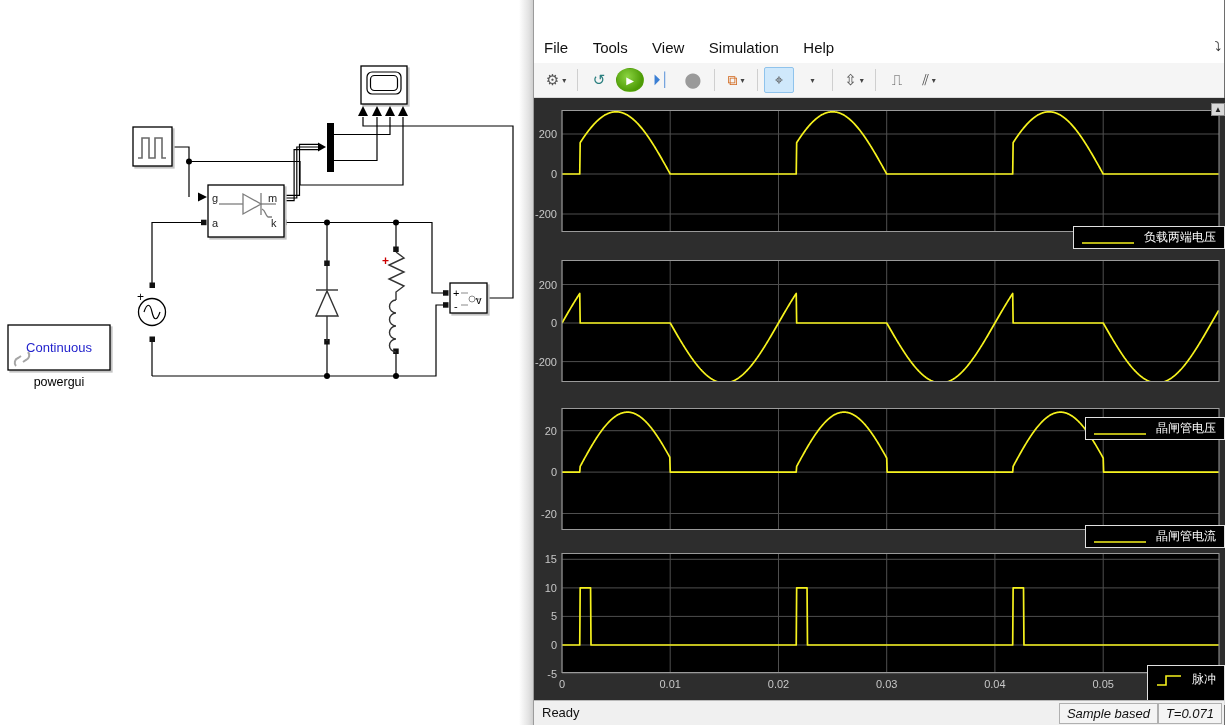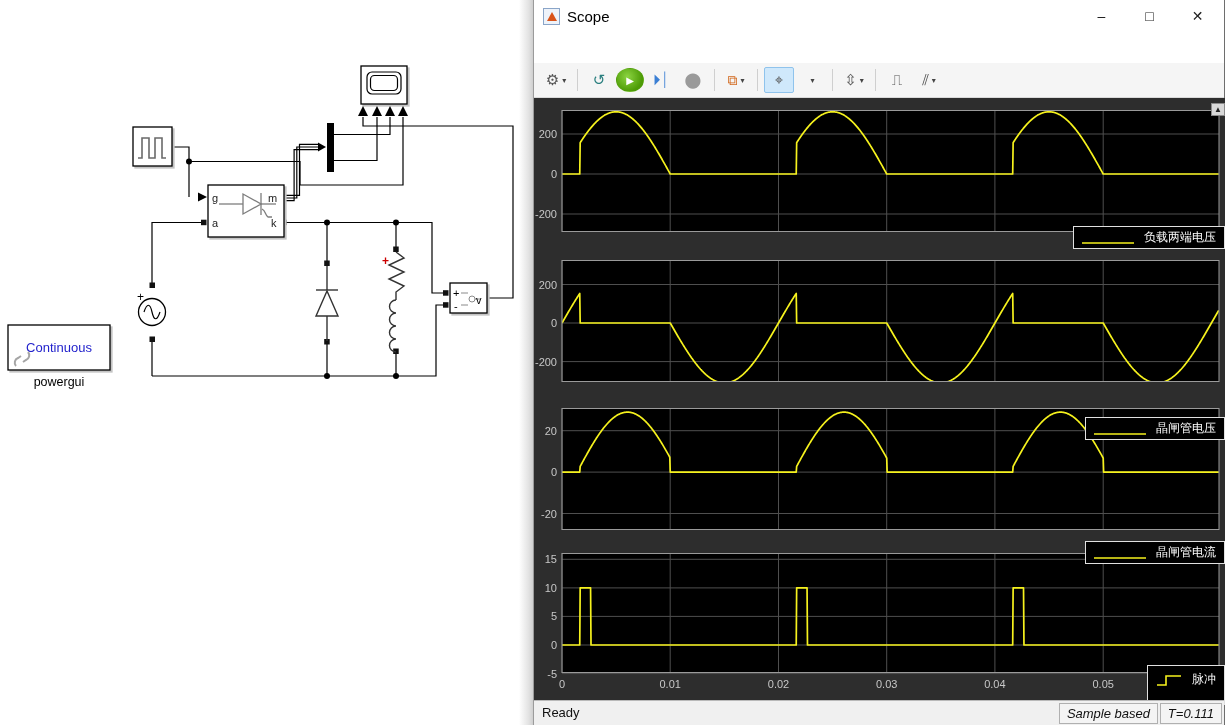--- a/index.html
+++ b/index.html
@@ -43,21 +43,21 @@
   .tb-btn.stop{color:#9a9a9a;}
   .tb-btn.layout{color:#d2691e;font-size:14px;}
   .tb-btn.selected{background:#cfe8fb;border:1px solid #8fc3ec;}
 
   #plot-pane{position:absolute;left:0;top:98px;width:692px;height:602px;background:#2d2d2d;}
   .scope-plot{position:absolute;left:0;width:692px;}
   #plot-0{top:12px;height:122px;} #plot-1{top:162px;height:122px;}
   #plot-2{top:310px;height:122px;} #plot-3{top:455px;height:142px;}
   .legend{position:absolute;right:1px;background:#000;border:1px solid #e0e0e0;color:#fff;
     font-size:12px;display:flex;align-items:flex-end;padding:2px 8px 2px 6px;white-space:nowrap;}
-  #legend-0{top:128px;} #legend-1{top:279px;margin-top:40px;} #legend-2{top:443px;} #legend-3{top:567px;padding-top:5px;padding-bottom:16px;}
+  #legend-0{top:128px;} #legend-1{top:279px;margin-top:40px;} #legend-2{top:427px;} #legend-3{top:567px;padding-top:5px;padding-bottom:16px;}
   .legend svg{margin-right:8px;}
   #corner-btn{position:absolute;right:1px;top:5px;width:14px;height:13px;background:#d8d8d8;
     border:1px solid #8a8a8a;color:#222;font-size:8px;line-height:12px;text-align:center;box-sizing:border-box;}
 
   #status-bar{position:absolute;left:0;top:700px;width:100%;height:25px;background:#f0f0f0;
     border-top:1px solid #b9b9b9;box-sizing:border-box;font-size:13px;color:#111;padding-left:40px;}
   #status-left{position:absolute;left:8px;top:4px;}
   .status-box{position:absolute;top:2px;height:19px;line-height:19px;padding:0 7px;
     border:1px solid #b0b0b0;background:#f4f4f4;font-style:italic;}
   #status-sample{right:66px;} #status-time{right:2px;}
@@ -189,30 +189,29 @@
           <path d="M28,352 a5,5 0 0 1 -2,8 l-3,2"></path>
         </g>
         <text x="59" y="386" text-anchor="middle" font-size="12.5" fill="#000">powergui</text>
       </g>
     </svg>
     <div id="canvas-edge"></div>
   </div>
 
   <div id="scope-window">
 
-    <div id="title-bar">
-      <div id="app-icon">
-          <div class="tri"></div>
-        </div>
-      <span id="window-title">Scope</span>
-      <div class="win-btn" id="btn-min">–</div>
-      <div class="win-btn" id="btn-max">□</div>
-      <div class="win-btn" id="btn-close">✕</div>
+
+    <div id="menu-bar">
+      <span class="menu-item">File</span>
+      <span class="menu-item">Tools</span>
+      <span class="menu-item">View</span>
+      <span class="menu-item">Simulation</span>
+      <span class="menu-item">Help</span>
+      <span id="menu-overflow">⤵</span>
     </div>
-
 
     <div id="toolbar">
       <div class="tb-btn">
           <span>⚙</span>
           <span class="tb-caret">▾</span>
         </div>
       <div class="tb-sep"></div>
       <div class="tb-btn stepback">
           <span>↺</span>
         </div>
@@ -368,16 +367,16 @@
         <svg width="30" height="16">
             <path class="lg-stroke" d="M3,13 H12 V4 H27" fill="none" stroke-width="1.6" stroke="#f6f21d"></path>
           </svg>
         <span>脉冲</span>
       </div>
     </div>
 
     <div id="status-bar">
       <span id="status-left">Ready</span>
       <span class="status-box" id="status-sample">Sample based</span>
-      <span class="status-box" id="status-time">T=0.111</span>
+      <span class="status-box" id="status-time">T=0.071</span>
     </div>
   </div>
 </div>
 
 </body></html>

